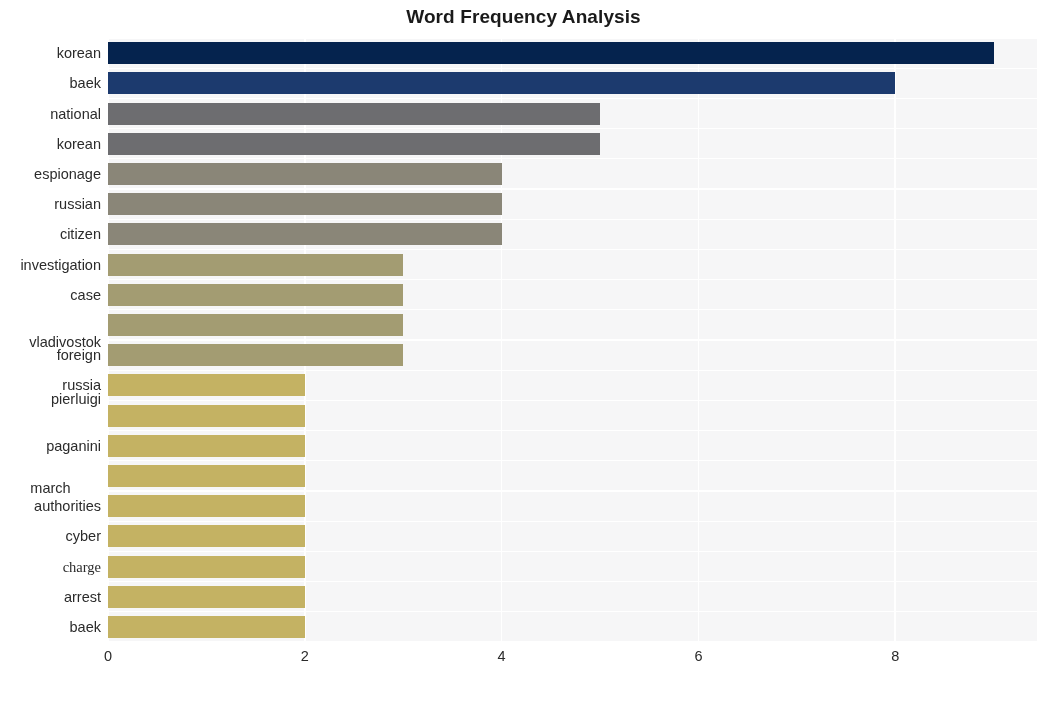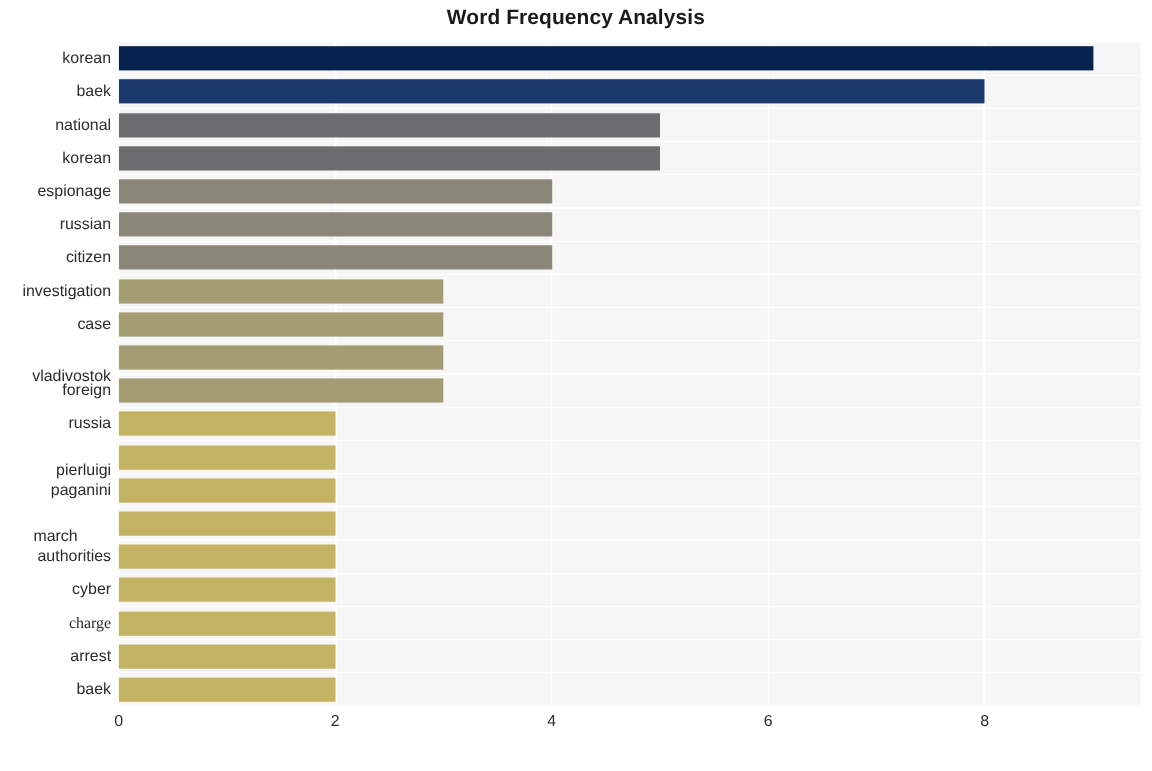--- a/index.html
+++ b/index.html
@@ -176,21 +176,21 @@
       <div class="y-tick-label" style="top: 67.5px;">national</div>
       <div class="y-tick-label" style="top: 97.7px;">korean</div>
       <div class="y-tick-label" style="top: 127.9px;">espionage</div>
       <div class="y-tick-label" style="top: 158.1px;">russian</div>
       <div class="y-tick-label" style="top: 188.3px;">citizen</div>
       <div class="y-tick-label" style="top: 218.5px;">investigation</div>
       <div class="y-tick-label" style="top: 248.7px;">case</div>
       <div class="y-tick-label" style="top: 278.9px; margin-top: 17px;">vladivostok</div>
       <div class="y-tick-label" style="top: 309.1px;">foreign</div>
       <div class="y-tick-label" style="top: 339.3px;">russia</div>
-      <div class="y-tick-label" style="top: 382px;">pierluigi</div>
+      <div class="y-tick-label" style="top: 353px;">pierluigi</div>
       <div class="y-tick-label" style="top: 399.7px;">paganini</div>
       <div class="y-tick-label" style="top: 442px; text-align: center;">march</div>
       <div class="y-tick-label" style="top: 460.1px;">authorities</div>
       <div class="y-tick-label" style="top: 490.3px; padding-left: 32px;">cyber</div>
       <div class="y-tick-label" style="top: 520.5px; font-family: Liberation Serif, serif;">charge</div>
       <div class="y-tick-label" style="top: 550.7px;">arrest</div>
       <div class="y-tick-label" style="top: 580.9px;">baek</div>
     </div>
 
   <div id="x-labels">

